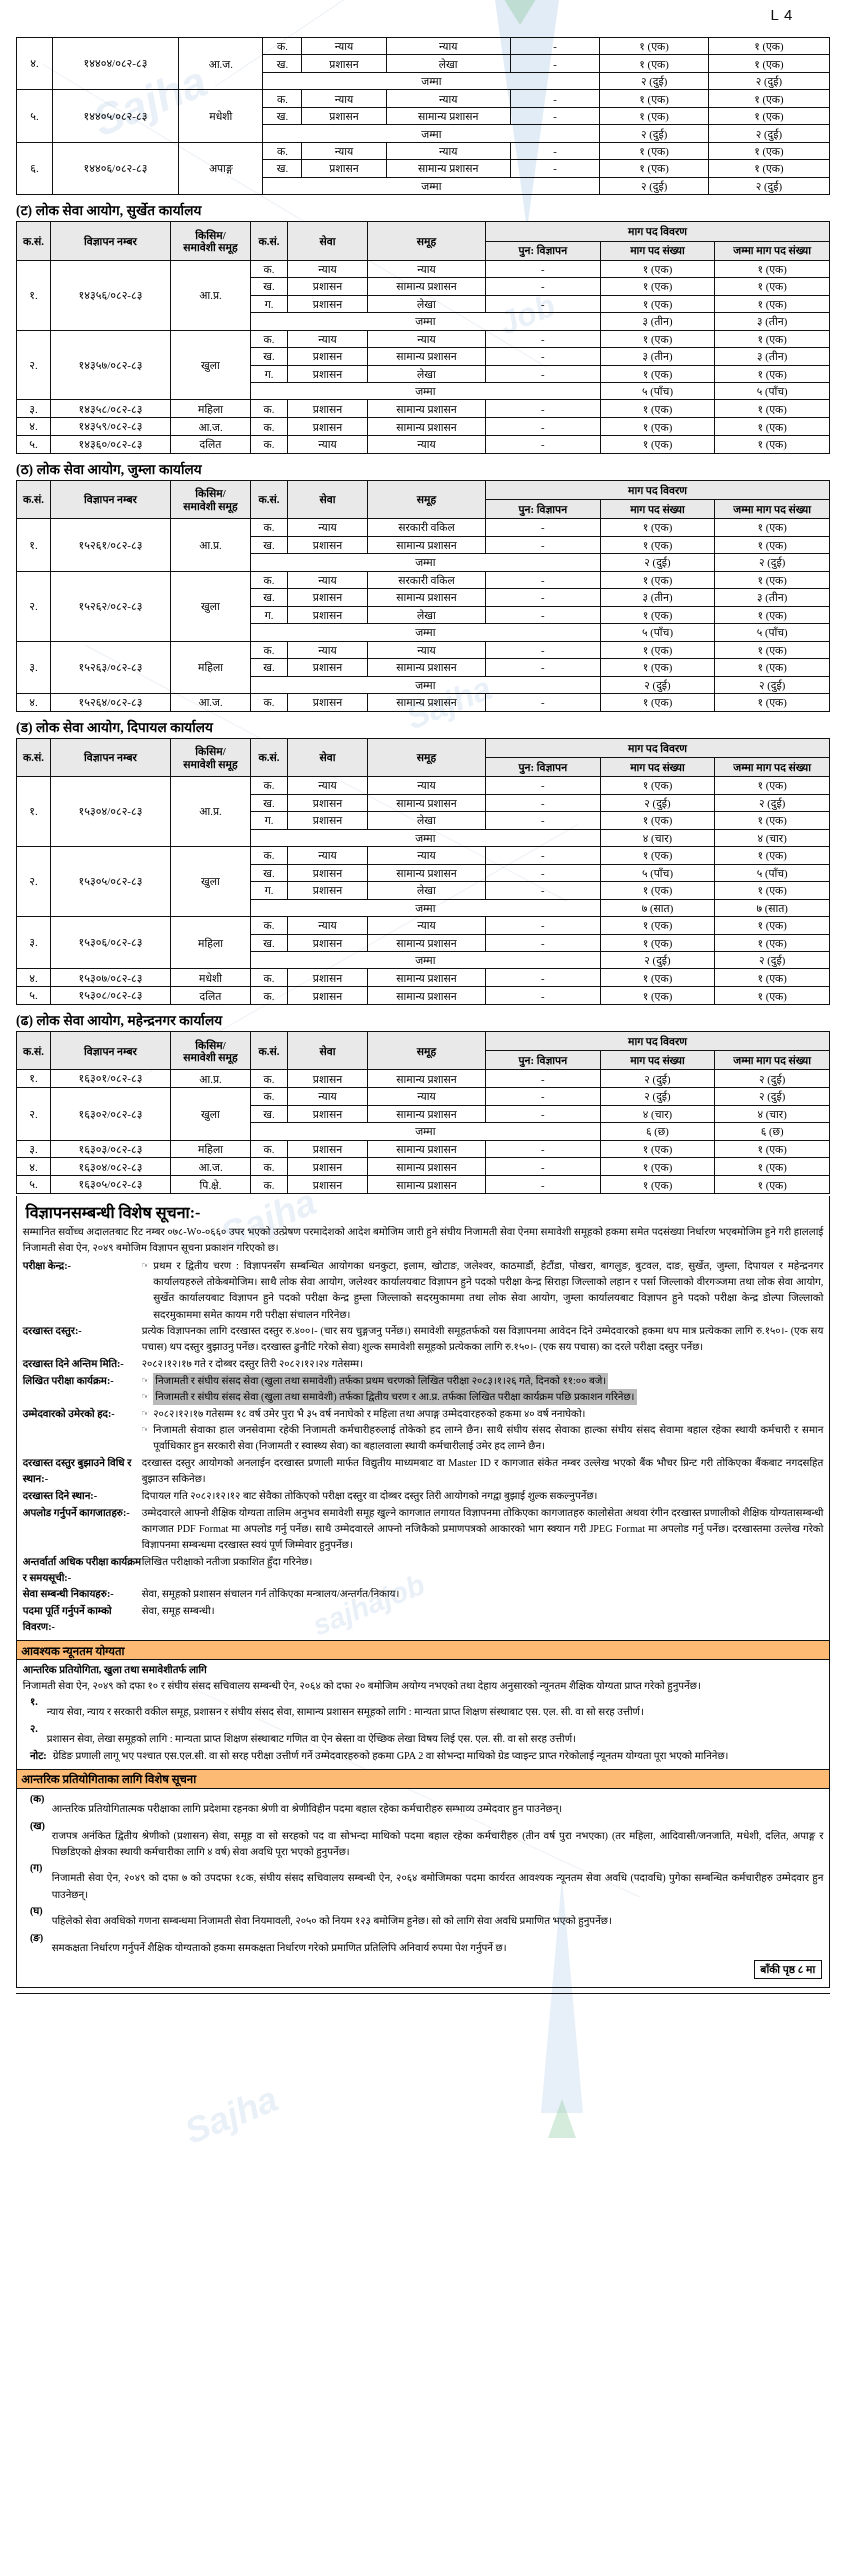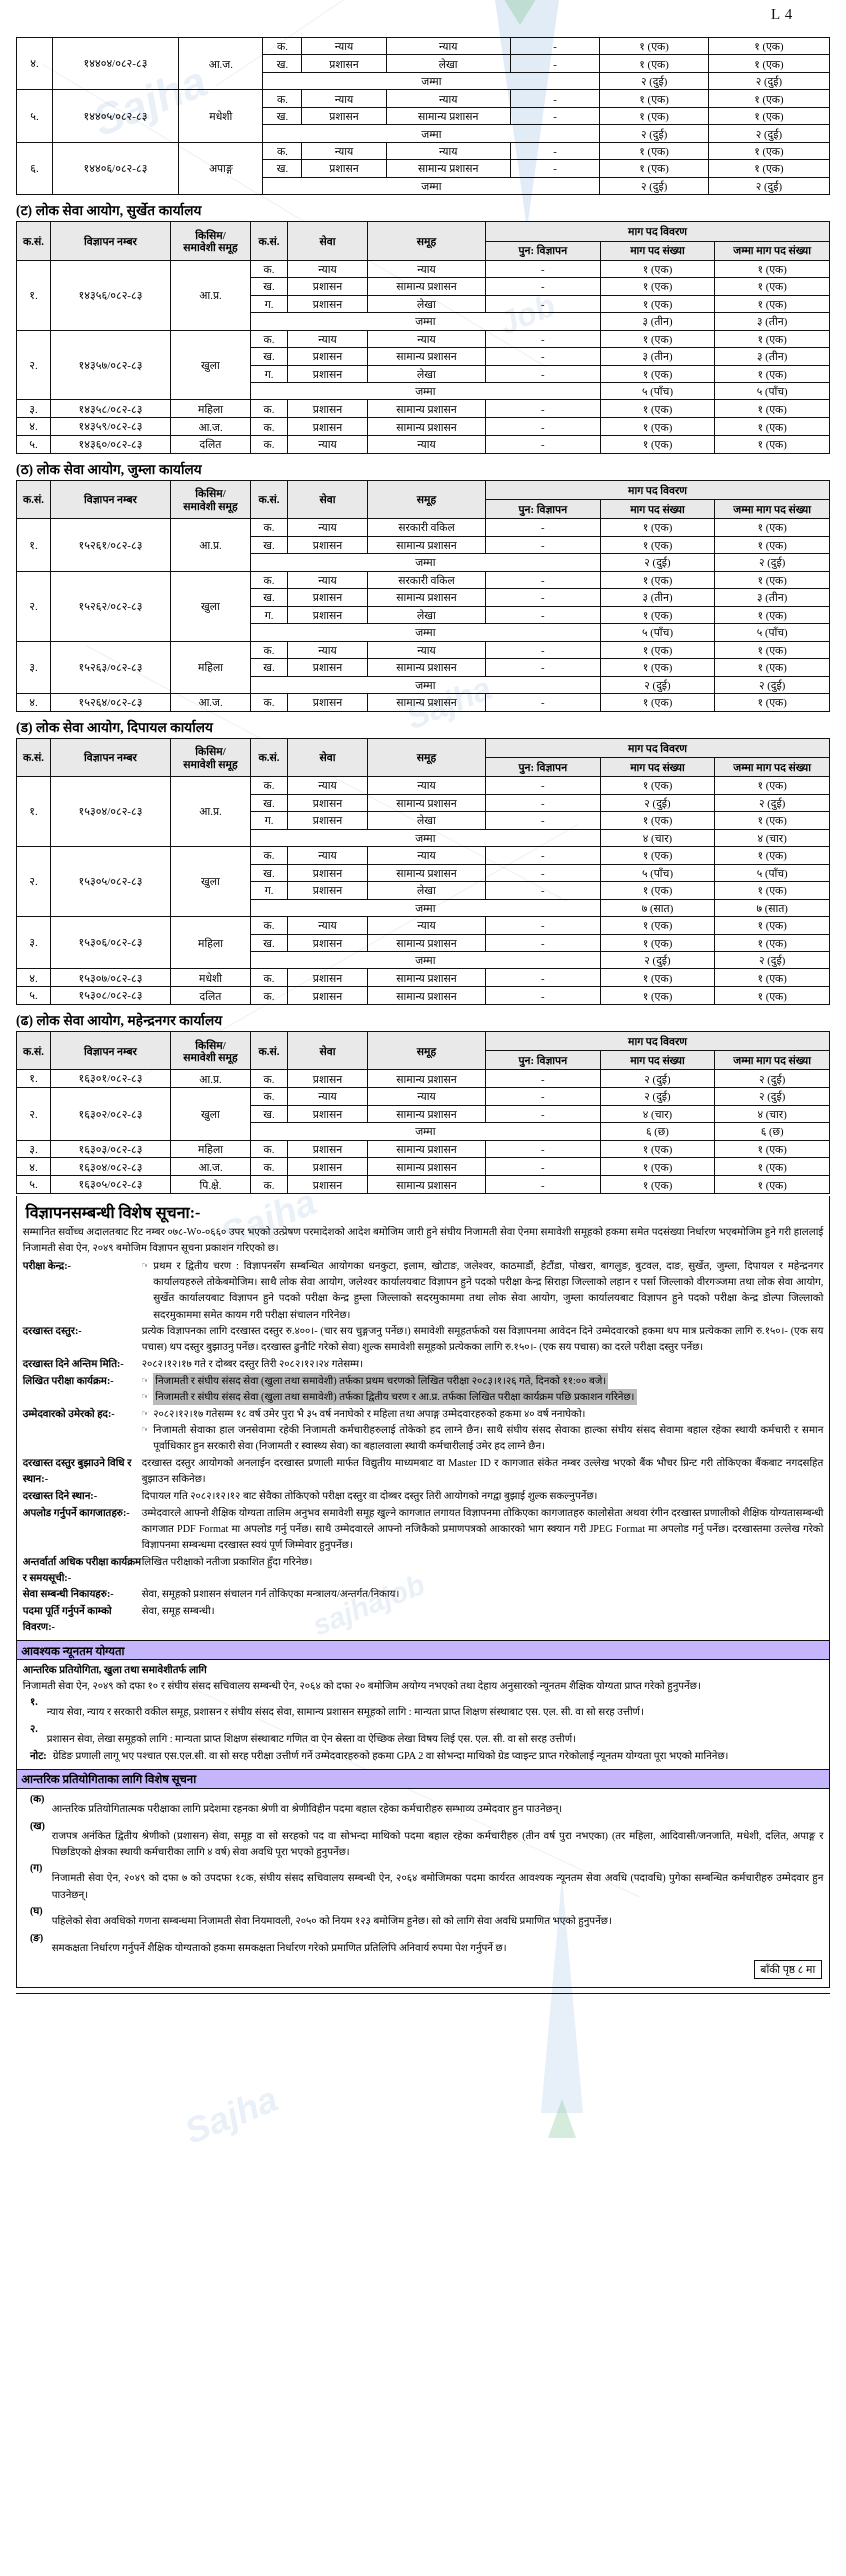--- a/index.html
+++ b/index.html
@@ -57,21 +57,21 @@
   .wm-line { position:absolute; background:rgba(150,170,200,0.18); height:0.7px; transform-origin:left top; pointer-events:none; z-index:0; }
 
   .content { position:relative; z-index:2; }
 
   
   .pagehdr {
     height:37px; position:relative;
   }
   .pagehdr .lbl {
     position:absolute; right:37px; top:5.7px;
-    font-family:Liberation Serif, serif;
+    font-family:Liberation Sans, sans-serif;
     font-size:15px; letter-spacing:0.7px; color:#111;
   }
 
   
   table.vac {
     width:100%; border-collapse:collapse; table-layout:fixed;
     font-size:10.7px; line-height:1.15;
     background:transparent;
   }
   table.vac td, table.vac th {
@@ -122,39 +122,39 @@
   .lblrow .k {
     flex:0 0 119px; font-weight:bold; font-size:10.2px; line-height:1.55;
   }
   .lblrow .v { flex:1 1 auto; font-size:10.2px; line-height:1.58; text-align:justify; }
   .bullet { display:flex; align-items:flex-start; }
   .bullet .bi { flex:0 0 11.5px; font-size:8.6px; line-height:1.72; }
   .bullet .bt { flex:1 1 auto; }
   .hl-box { background:#b9b9b9; display:inline-block; padding:0 2.1px; }
 
   .subhdr {
-    background:#c4b5fd;
+    background:#fdba74;
     border-top:1.1px solid #111; border-bottom:1.1px solid #111;
     font-weight:bold; font-size:11.5px; padding:1.4px 4.3px;
     margin:0;
   }
   .numitem { display:flex; align-items:flex-start; margin-bottom:0.7px; }
   .numitem .n { flex:0 0 24px; font-weight:bold; font-size:10.2px; padding-left:7.2px; }
   .numitem .t { flex:1 1 auto; font-size:10.2px; line-height:1.58; text-align:justify;margin-top:10px; }
   .numitem .n.wide { flex:0 0 29px; }
 
   .notebox { display:flex; align-items:flex-start; }
   .notebox .nk { flex:0 0 30px; font-weight:bold; font-size:10.2px; padding-left:7.2px;}
   .notebox .nv { flex:1 1 auto; font-size:10.2px; line-height:1.58; text-align:justify; }
 
   .contbadge {
     display:inline-block;
     border:1.4px solid #111;
     background:#fff;
-    font-weight:normal; font-size:10.7px;
+    font-weight:bold; font-size:10.7px;
     padding:1.4px 5.7px;
     float:right;
     margin:2.9px 1.4px 2.9px 0;
   }
   .srcline {
     text-align:right;
     font-family:"Liberation Sans", sans-serif;
     font-style:italic; font-size:10.7px;
     color:#222;
     padding:7.2px 29px 4.3px 0;

